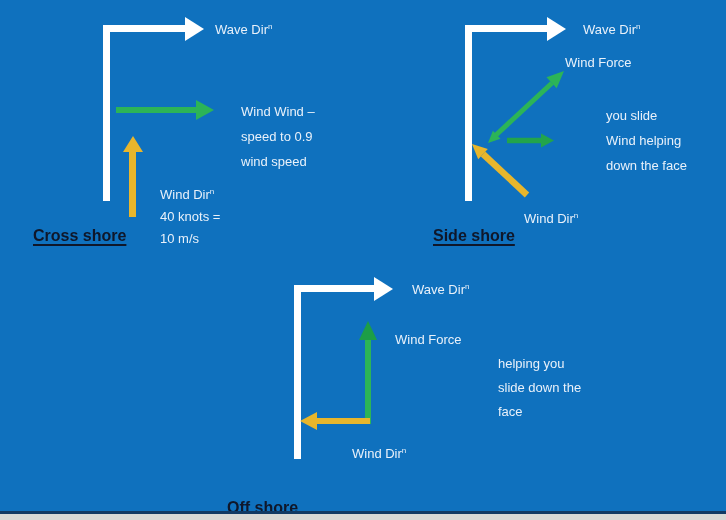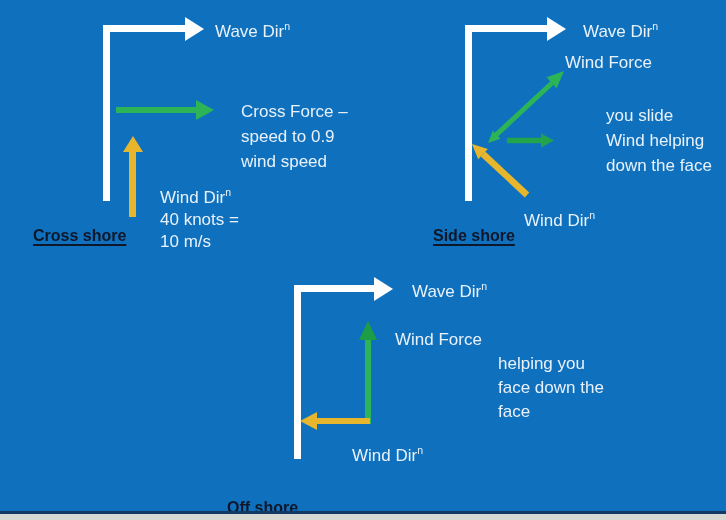--- a/index.html
+++ b/index.html
@@ -8,21 +8,21 @@
     position: relative;
     width: 726px;
     height: 520px;
     background: #0f71be;
     overflow: hidden;
   }
   .abs { position: absolute; }
   .txt {
     position: absolute;
     color: #e9f1fa;
-    font-size: 17px;
+    font-size: 13px;
     line-height: 21px;
     white-space: nowrap;
   }
   .txt sup { font-size: 62%; }
   .note { line-height: 25px; }
   .note-off { line-height: 24px; }
   .dir-note { line-height: 22px; }
   .title {
     position: absolute;
     color: #0f172a;
@@ -57,21 +57,21 @@
   <div>
 
     <div class="bar" style="left:103px; top:25px; width:7px; height:176px;"></div>
     <div class="bar" style="left:103px; top:25px; width:82px; height:7px;"></div>
     <div class="tri head-white-right" style="left:185px; top:17px;"></div>
     <div class="txt" style="left:215px; top:16px;"><span>Wave Dir</span><sup>n</sup></div>
 
     <div class="bar-green" style="left:116px; top:107px; width:80px; height:6px;"></div>
     <div class="tri head-green-right" style="left:196px; top:100px;"></div>
     <div class="txt note" style="left:241px; top:99px;">
-      <div>Cross Force –</div>
+      <div>Wind Wind –</div>
       <div>speed to 0.9</div>
       <div>wind speed</div>
     </div>
 
     <div class="bar-yellow" style="left:129px; top:150px; width:7px; height:67px;"></div>
     <div class="tri head-yellow-up" style="left:123px; top:136px;"></div>
     <div class="txt dir-note" style="left:160px; top:181px;">
       <div><span>Wind Dir</span><sup>n</sup></div>
       <div>40 knots =</div>
       <div>10 m/s</div>
@@ -123,21 +123,21 @@
     <div class="bar-green" style="left:365px; top:340px; width:6px; height:84px;"></div>
     <div class="tri head-green-up" style="left:359px; top:321px;"></div>
     <div class="txt" style="left:395px; top:329px;">Wind Force</div>
 
     <div class="bar-yellow" style="left:316px; top:418px; width:54px; height:6px;"></div>
     <div class="tri head-yellow-left" style="left:300px; top:412px;"></div>
     <div class="txt" style="left:352px; top:440px;"><span>Wind Dir</span><sup>n</sup></div>
 
     <div class="txt note-off" style="left:498px; top:352px;">
       <div>helping you</div>
-      <div>face down the</div>
+      <div>slide down the</div>
       <div>face</div>
     </div>
 
     <div class="title" style="left:227px; top:483px;margin-top:16px;">Off shore</div>
   </div>
 
   <div class="footer-line"></div>
   <div class="footer-strip"></div>
 </div>
 

